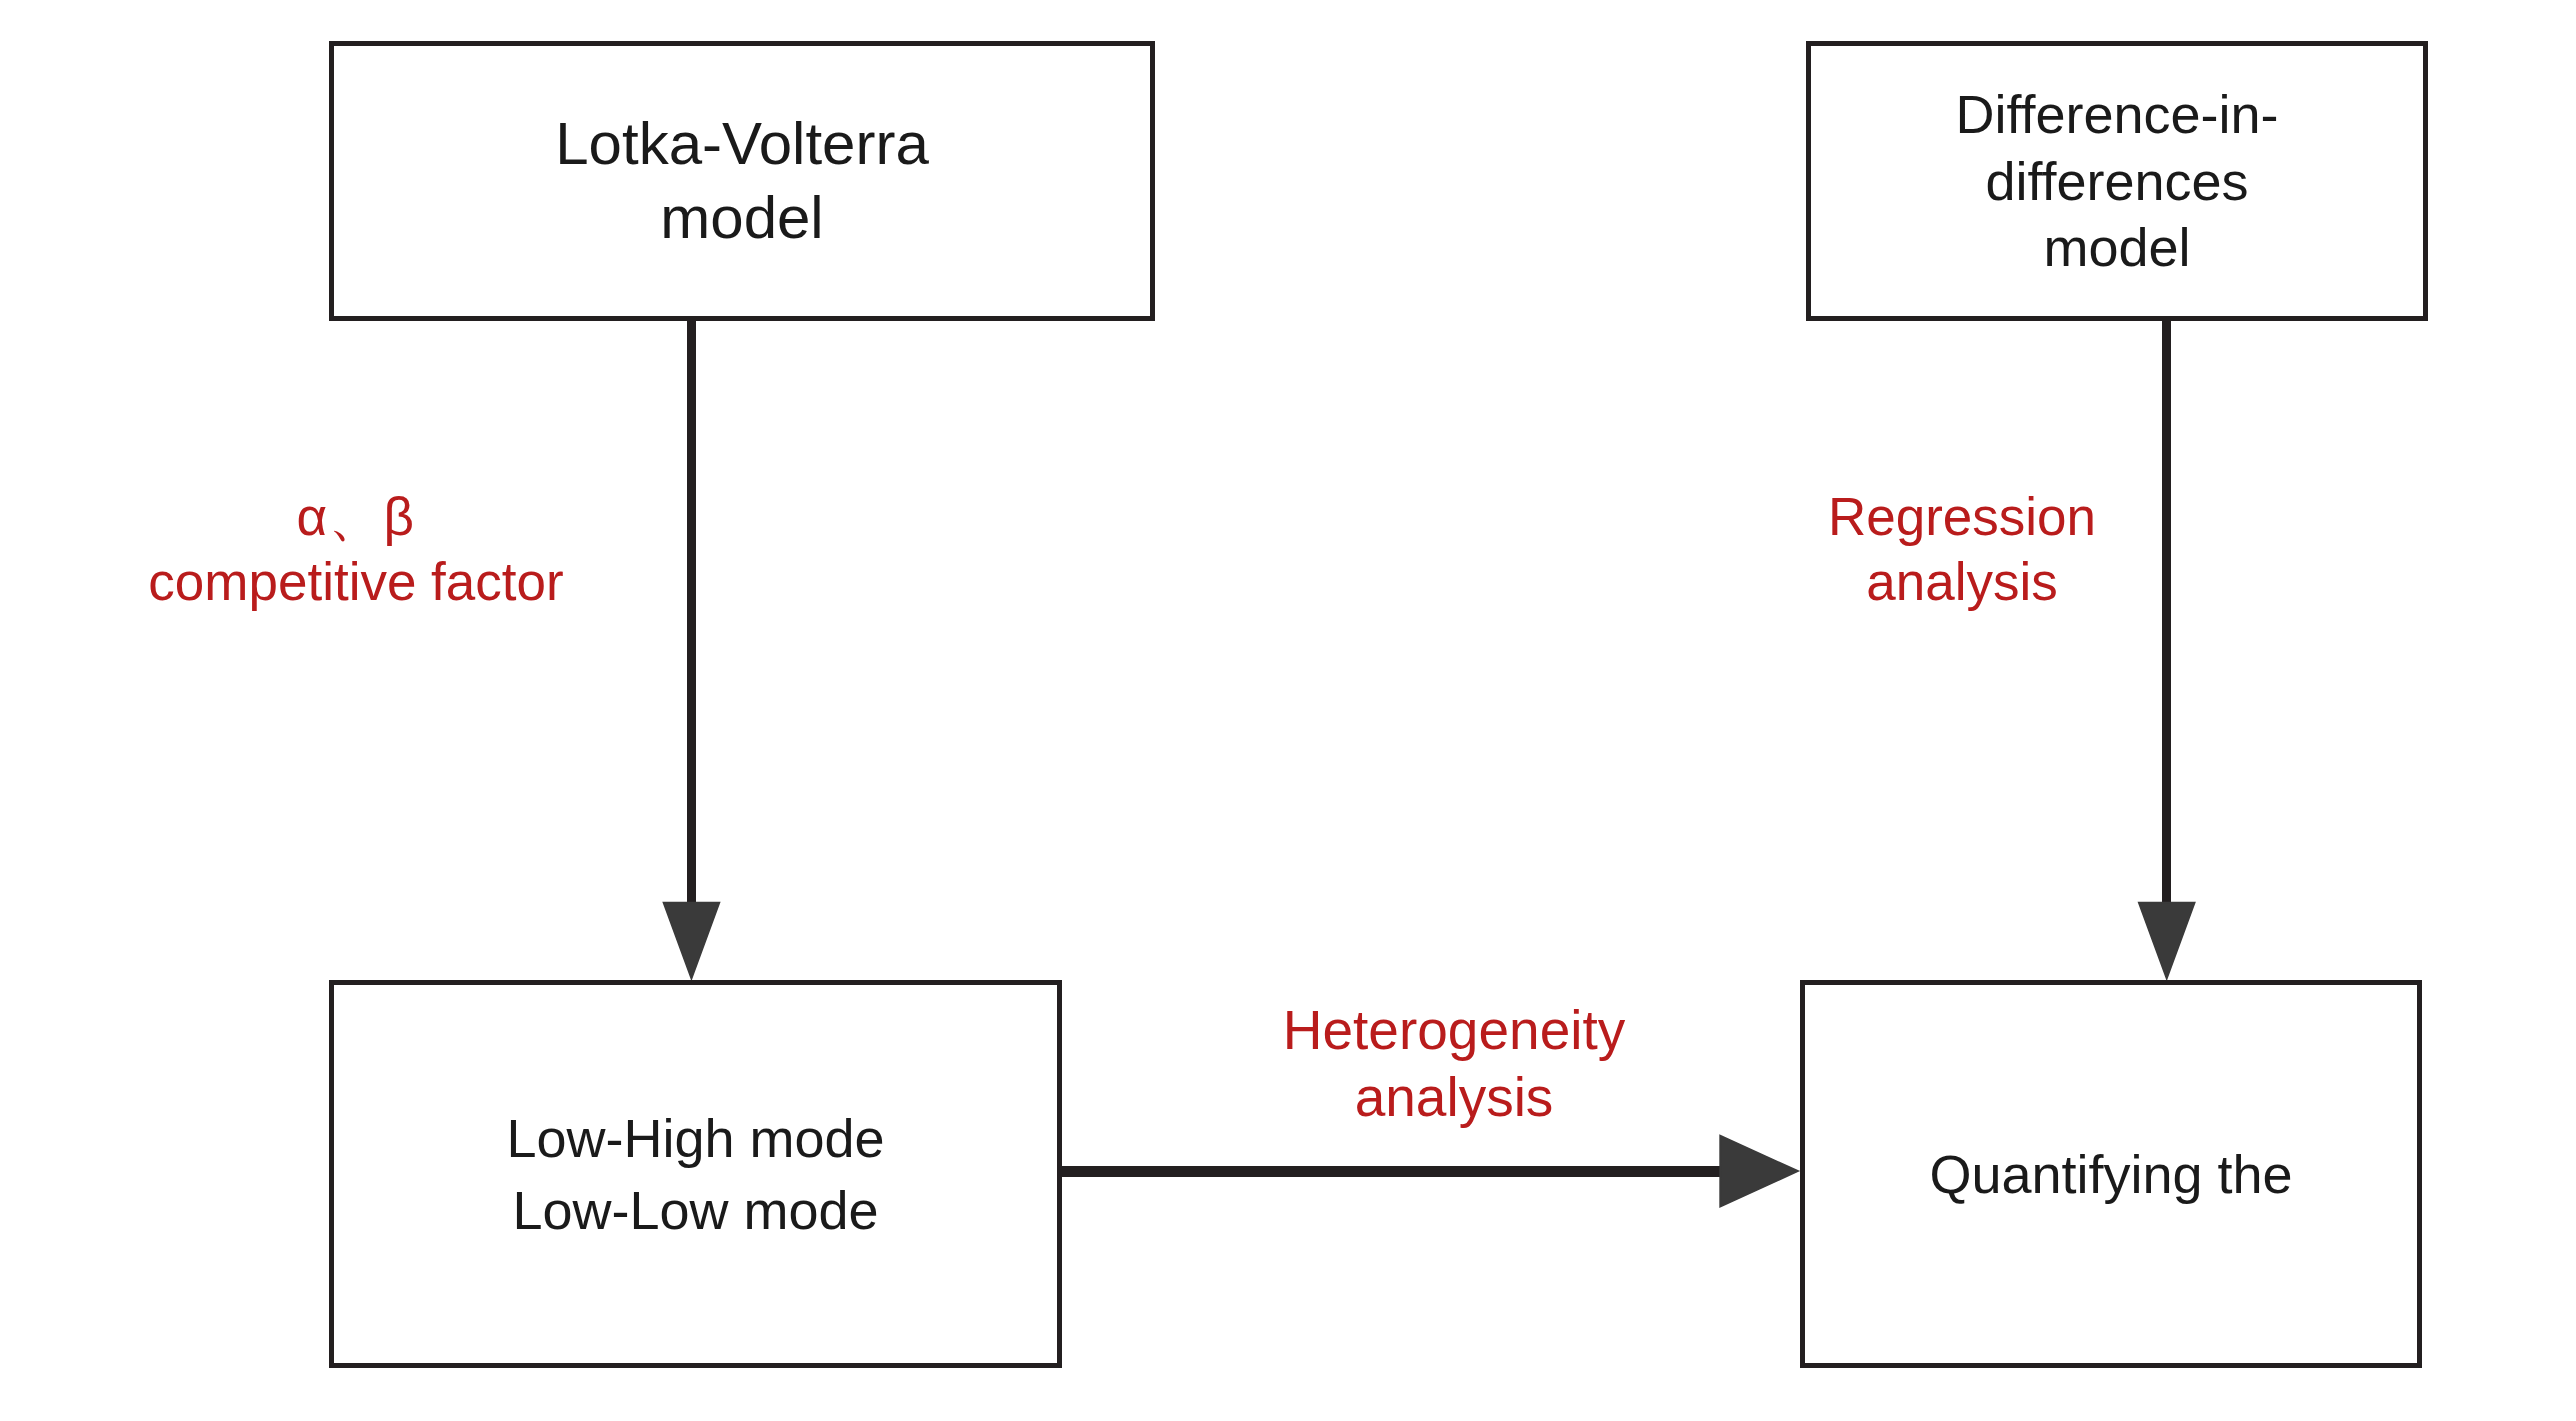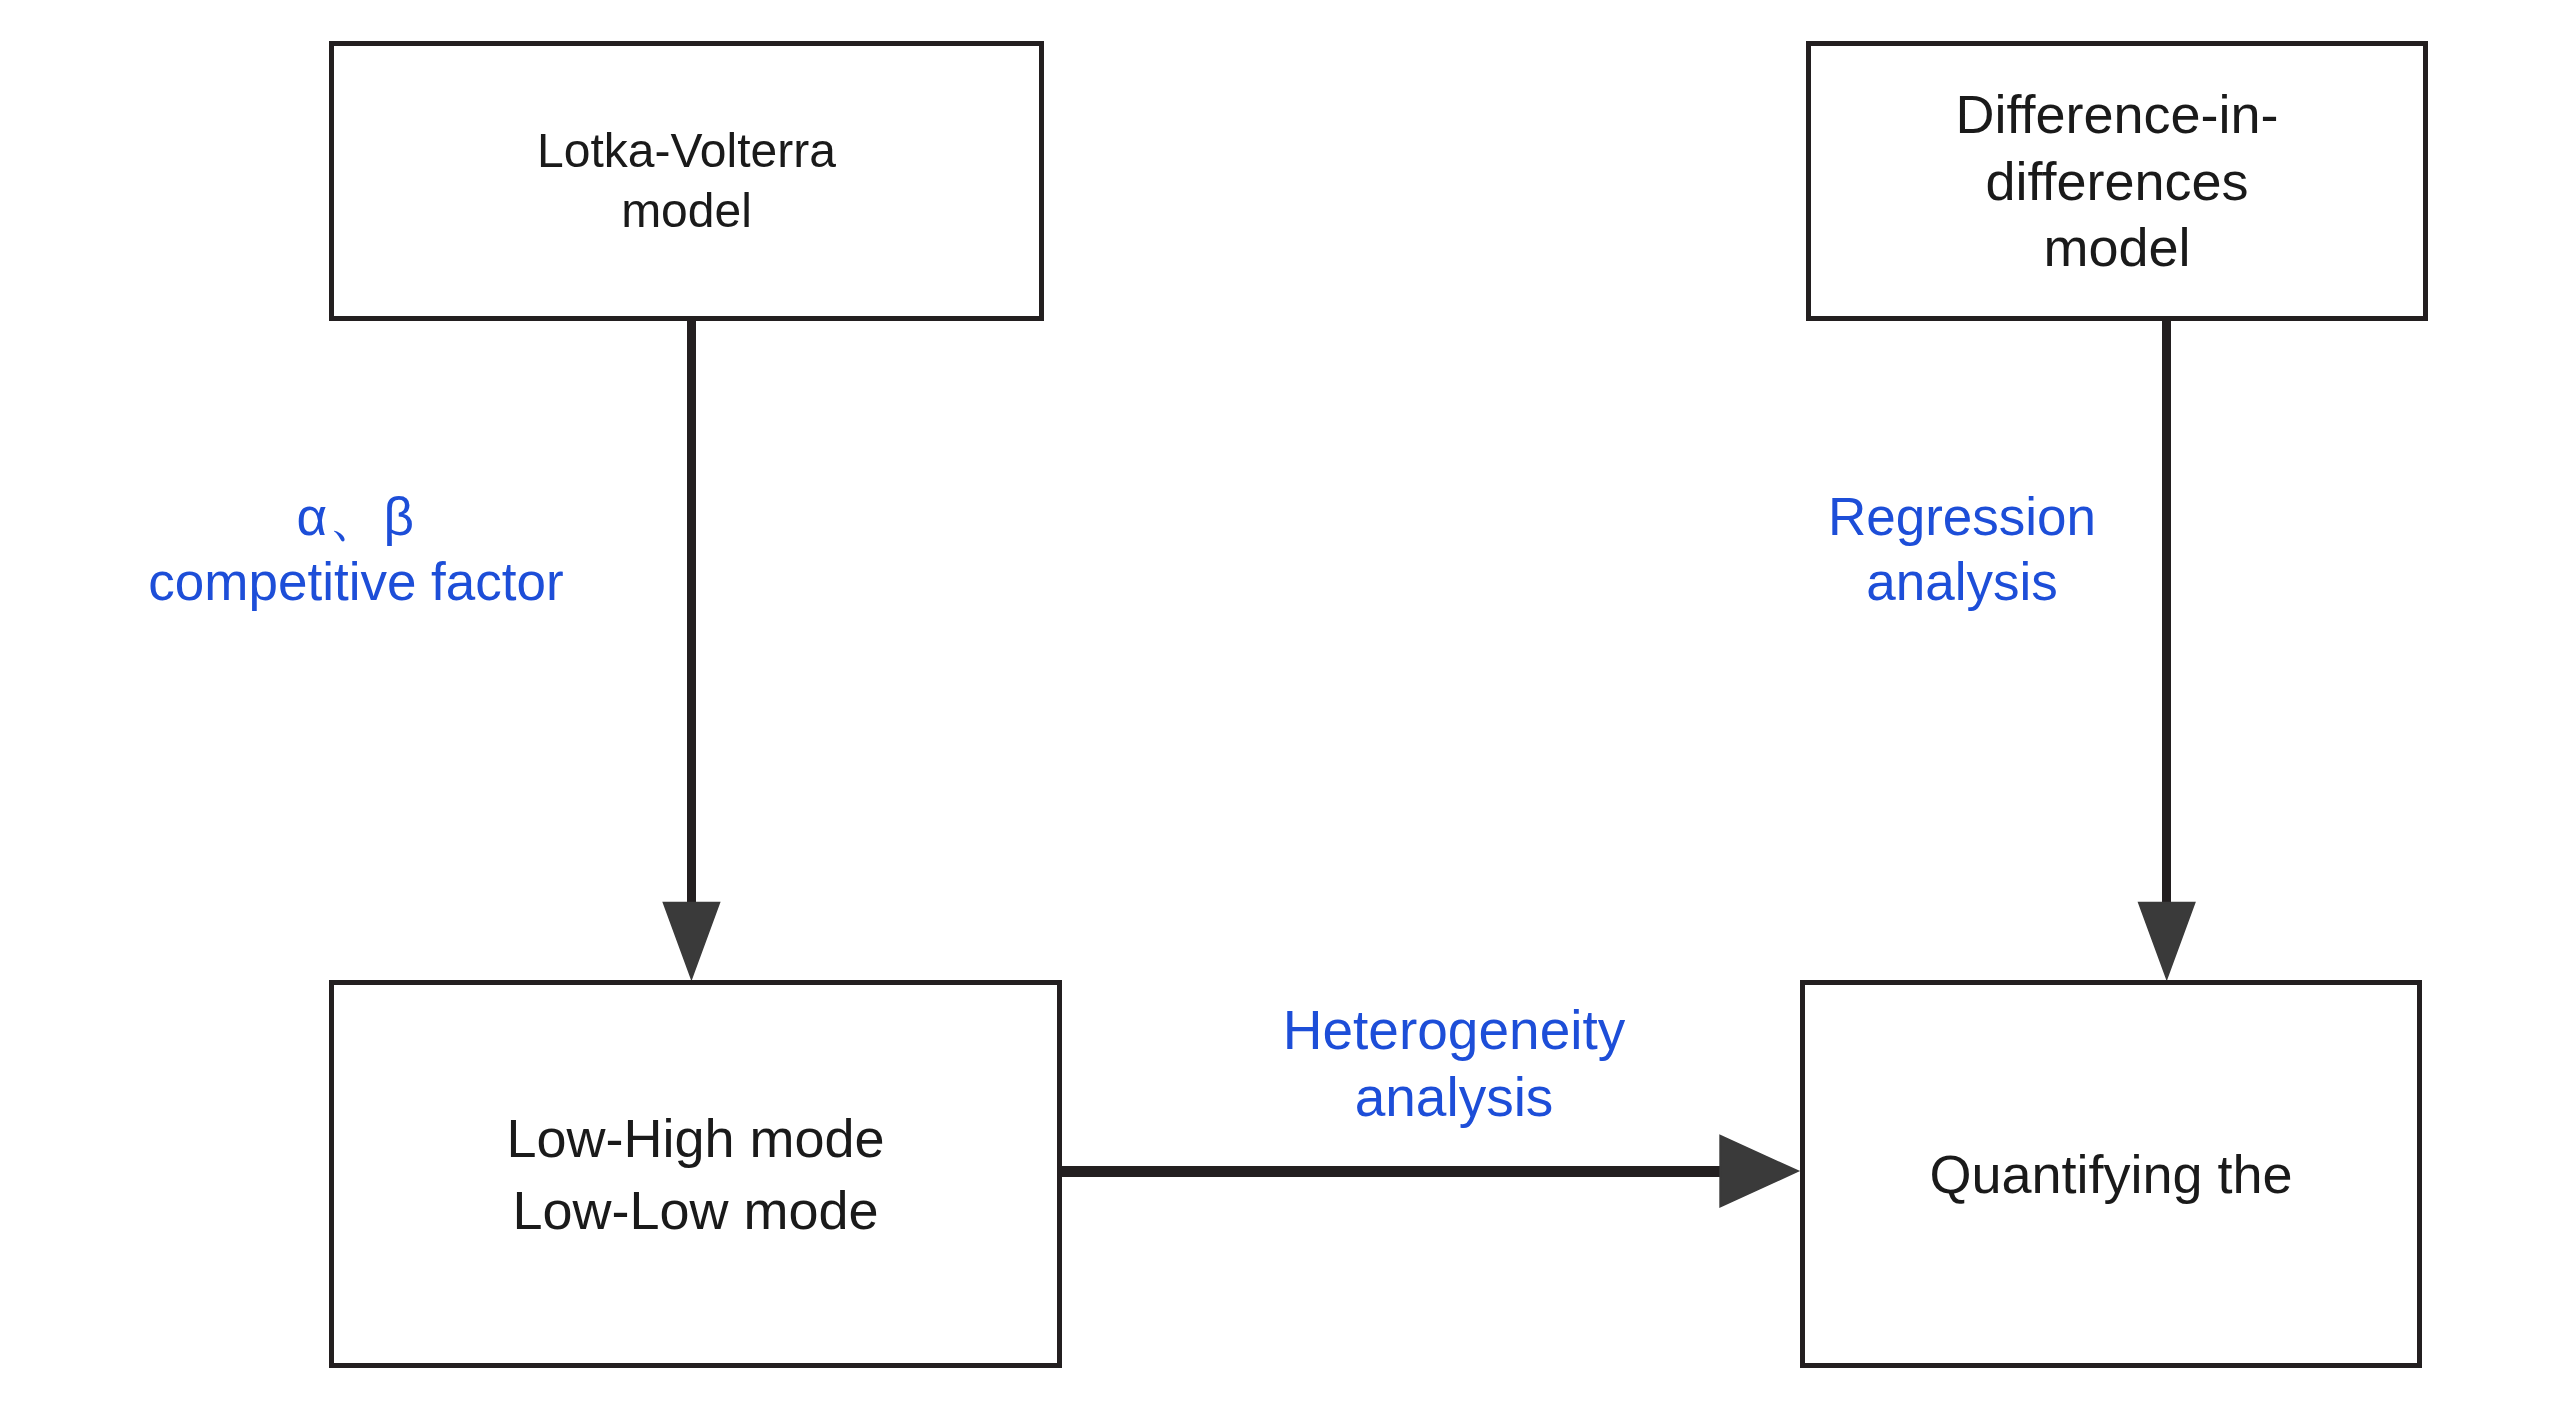--- a/index.html
+++ b/index.html
@@ -41,32 +41,32 @@
     color: #1a1a1a;
   }
   .node-line {
     display: block;
     white-space: nowrap;
   }
   .edge-label {
     position: absolute;
     text-align: center;
     line-height: 1.22;
-    color: #1d4ed8;
+    color: #b91c1c;
     white-space: nowrap;
   }
   .edge-label .edge-line {
     display: block;
   }
 
   
   #node-lotka-volterra {
     left: 329px;  top: 41px;
-    width: 715px; height: 280px;
-    font-size: 48px;
+    width: 826px; height: 280px;
+    font-size: 60px;
   }
   #node-did {
     left: 1806px; top: 41px;
     width: 622px; height: 280px;
     font-size: 54px;
   }
   #node-modes {
     left: 329px;  top: 980px;
     width: 733px; height: 388px;
     font-size: 54px;

